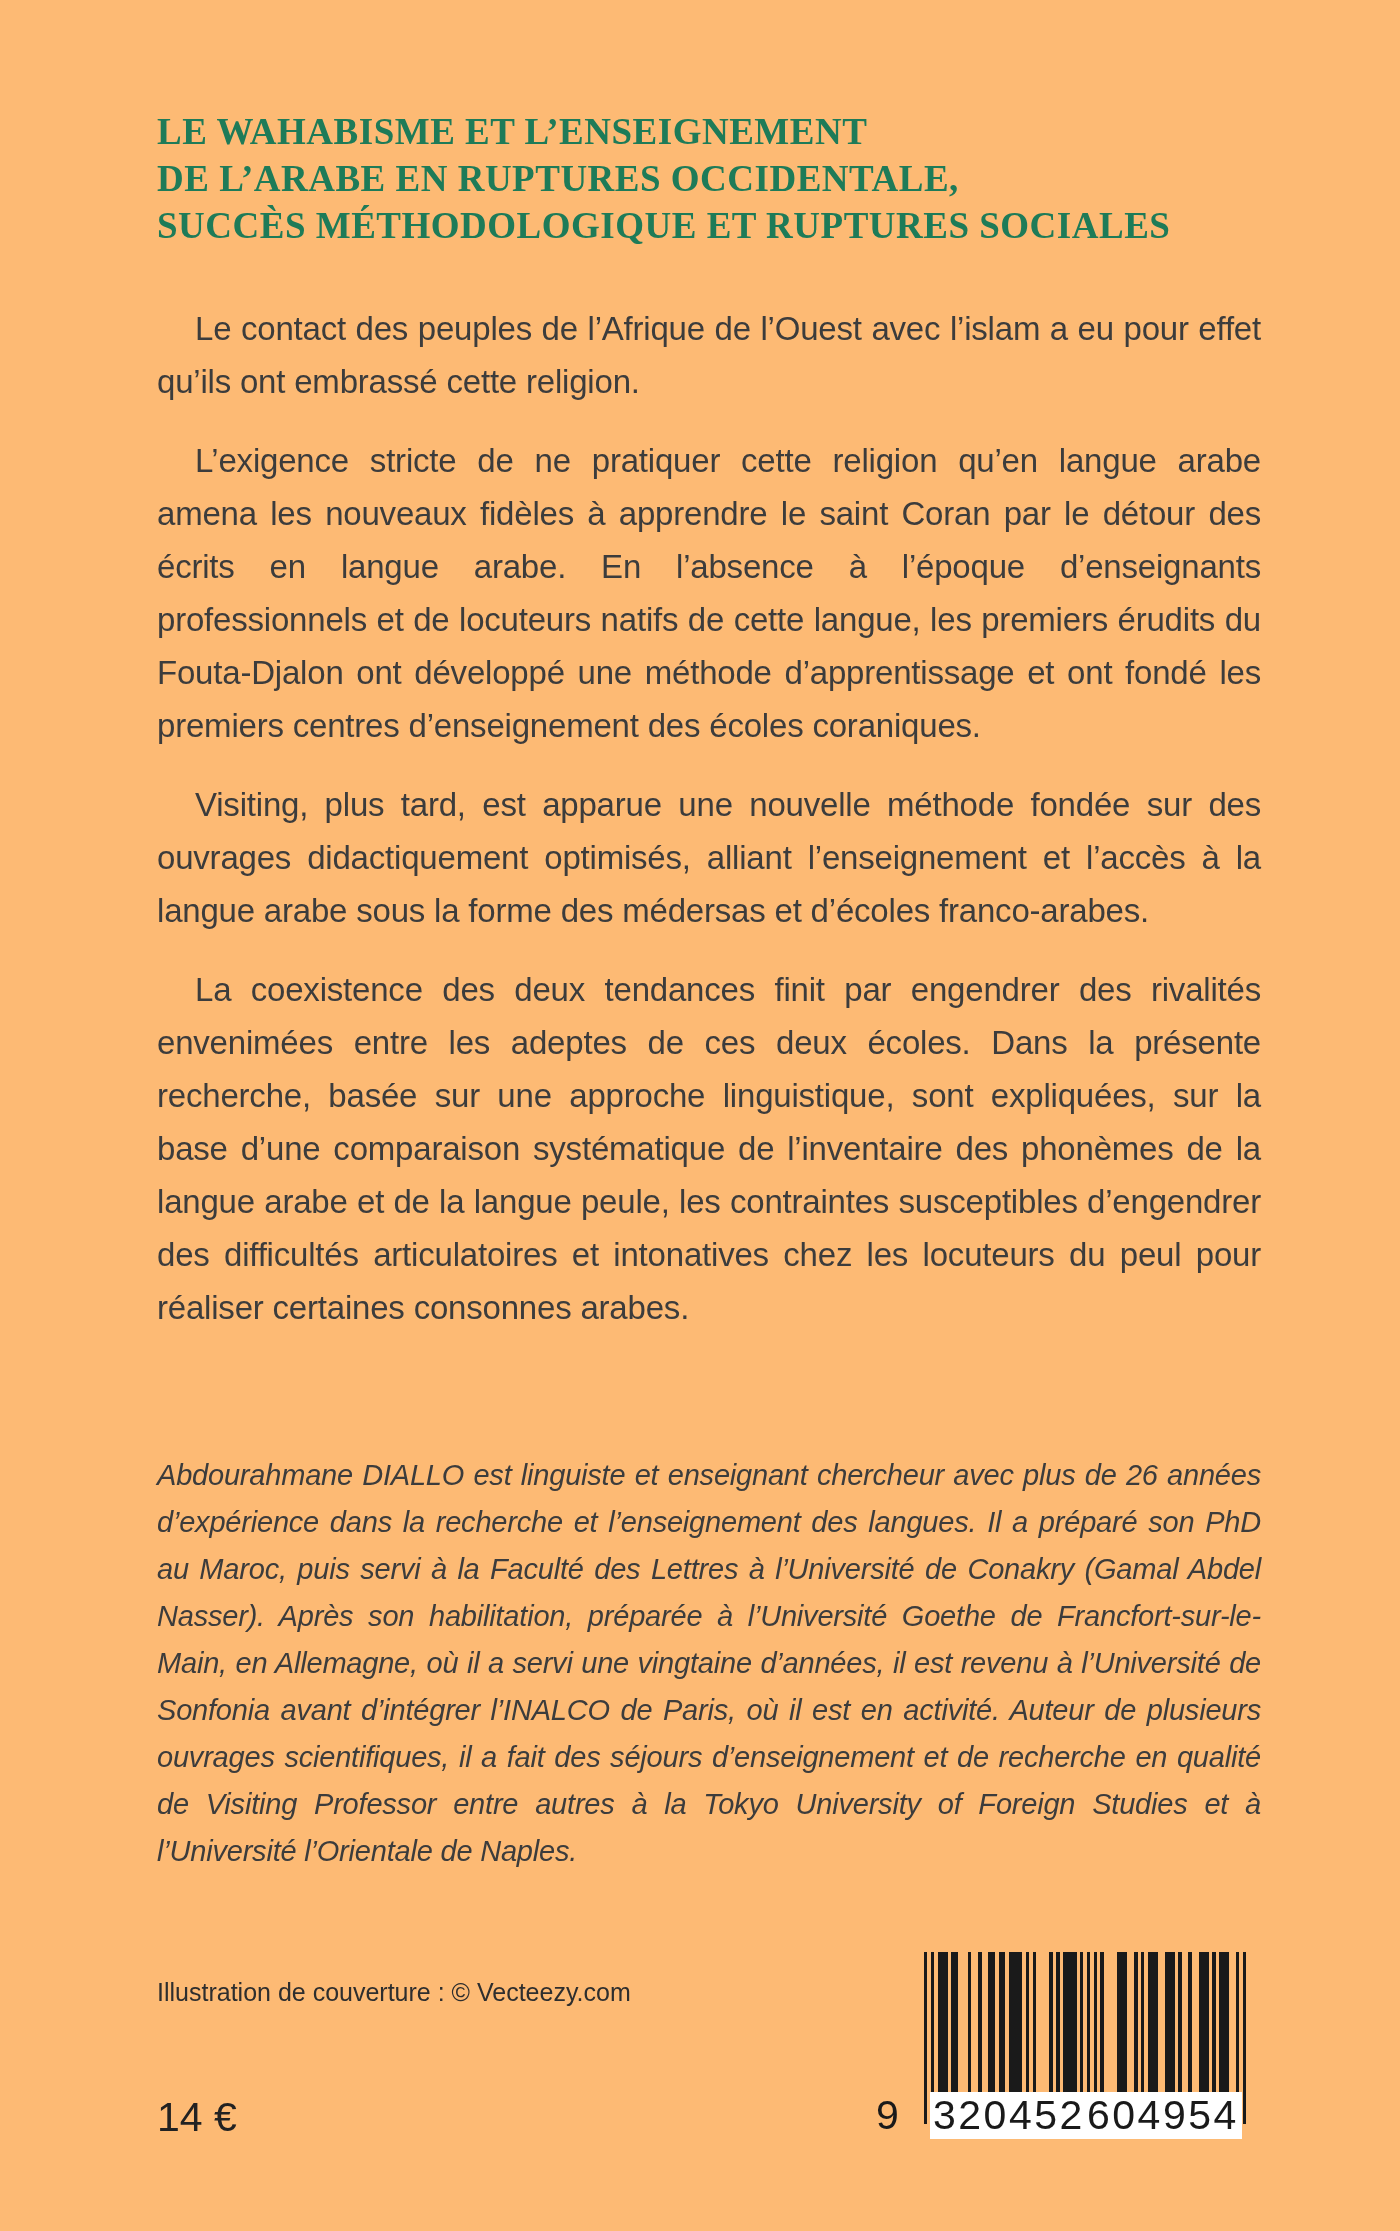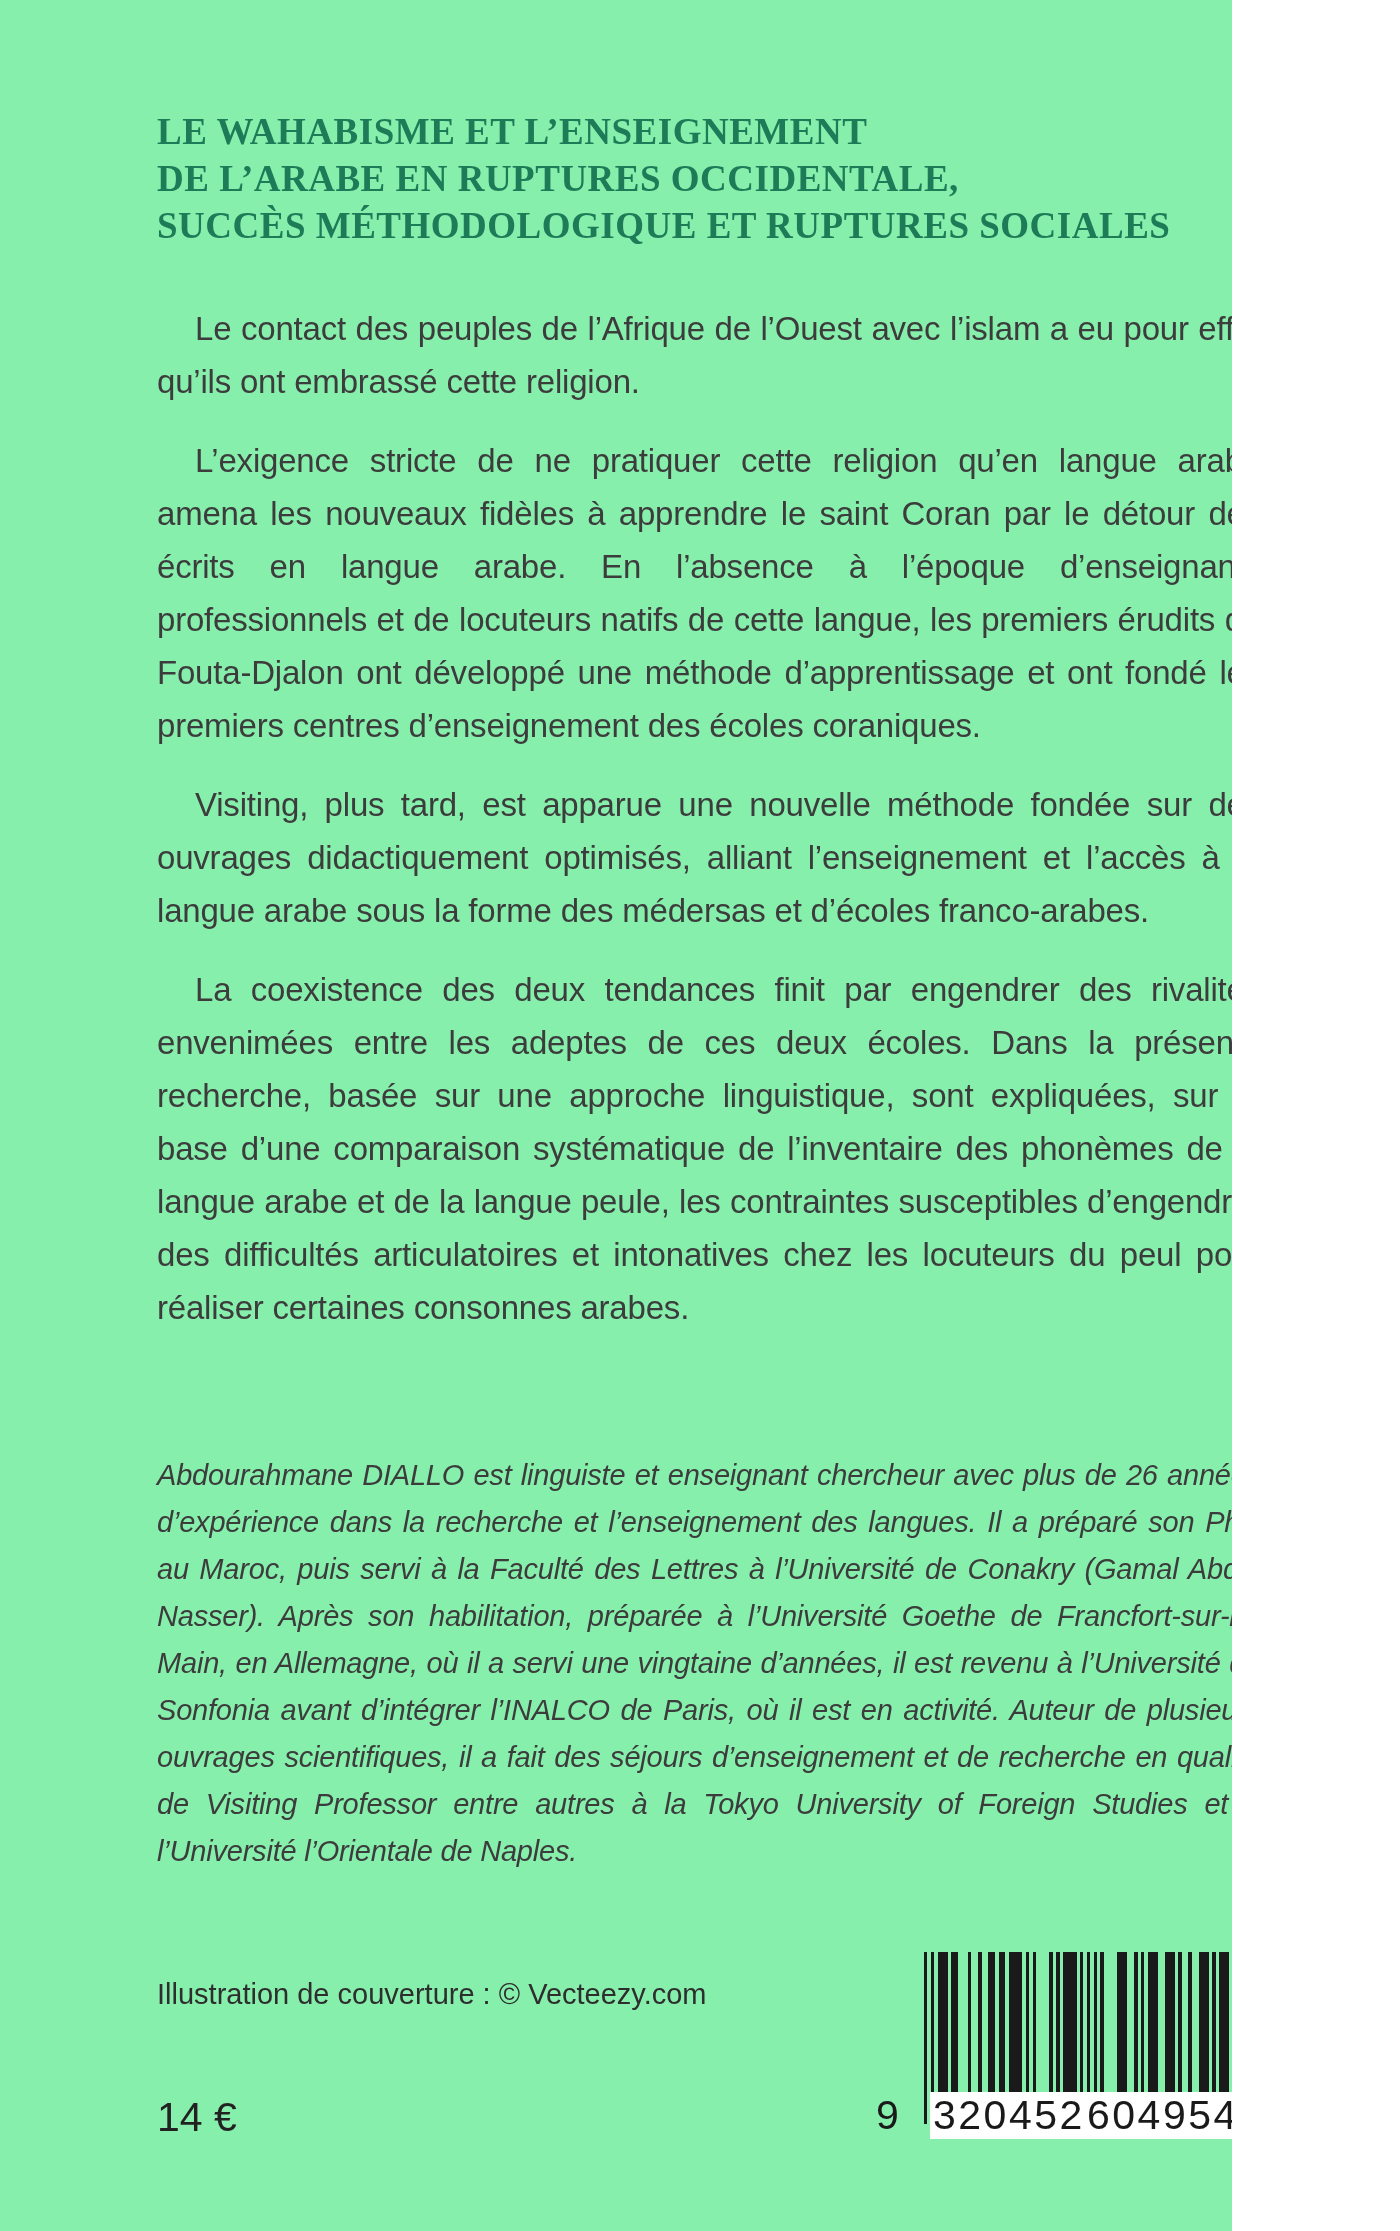--- a/index.html
+++ b/index.html
@@ -2,23 +2,23 @@
 <html><head>
 <meta charset="utf-8">
 <style>
   html, body {
     margin: 0;
     padding: 0;
     background: #ffffff;
   }
   .page {
     position: relative;
-    width: 1232px;
+    width: 1400px;
     height: 2231px;
-    background: #86efac;
+    background: #fdba74;
     overflow: hidden;
     font-family: "Liberation Sans", sans-serif;
   }
 
   
   .title-block {
     position: absolute;
     left: 157px;
     top: 108px;
     width: 1140px;
@@ -68,21 +68,21 @@
   }
   .bio-author {
     font-weight: 400;
   }
 
   
   .credit {
     position: absolute;
     left: 157px;
     top: 1978px;
-    font-size: 29px;
+    font-size: 25px;
     color: #2e2e2e;
   }
   .isbn {
     position: absolute;
     left: 157px;
     top: 2046px;
     font-size: 31px;
     color: #2e2e2e;
   }
   .price {

